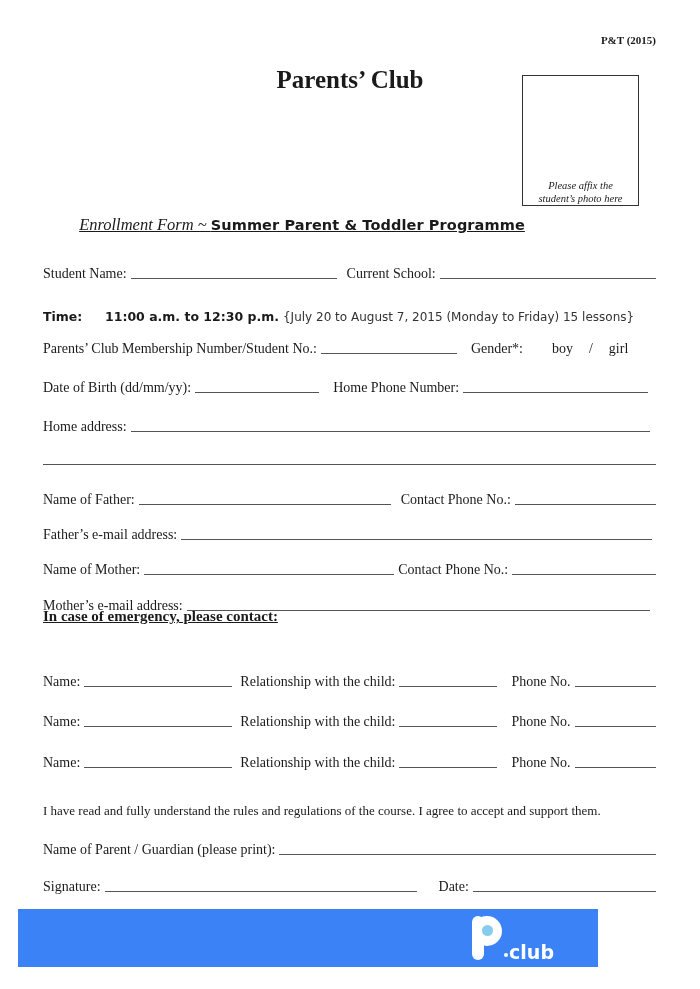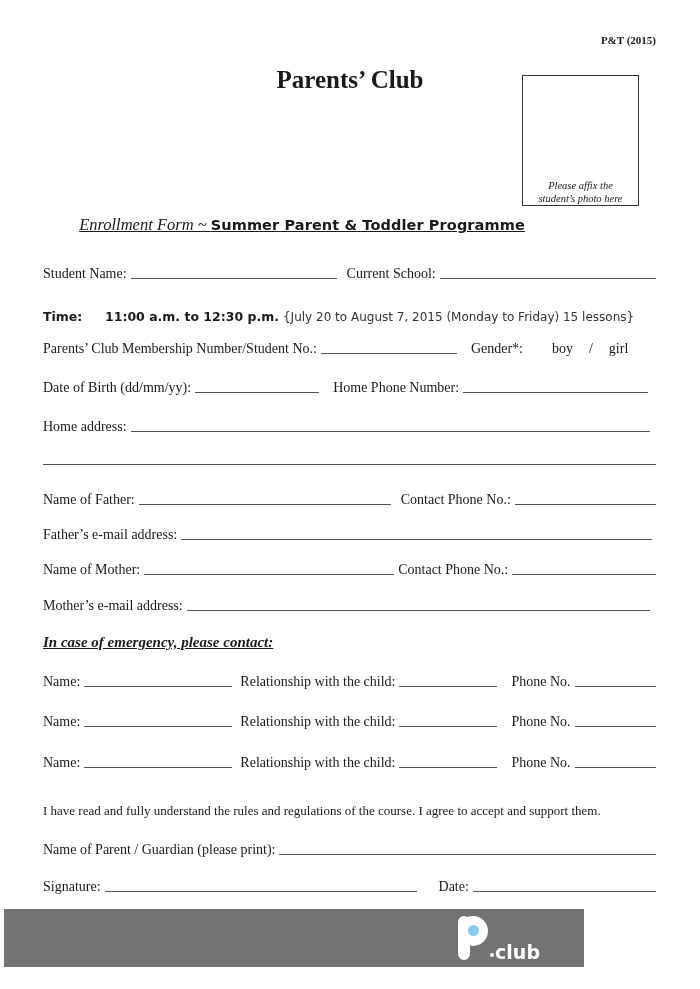--- a/index.html
+++ b/index.html
@@ -25,23 +25,23 @@
     .grow { flex: 1; }
     .gap { display: inline-block; }
 
     .time-row { font-family: "DejaVu Sans", sans-serif; font-size: 12.5px; }
     .time-row .t-label { font-weight: bold; width: 62px; }
     .time-row .t-hours { font-weight: bold; padding-right: 4px; text-align: right; }
     .time-row .t-dates { font-size: 12px; color: #333; }
 
     .gender { display: flex; gap: 16px; align-items: flex-end; line-height: 16px; justify-content: flex-end; }
 
-    .emergency-heading { top: 634px; left: 43px; font-size: 15px; font-weight: bold; font-style: italic; text-decoration: underline; }
+    .emergency-heading { top: 608px; left: 43px; font-size: 15px; font-weight: bold; text-decoration: underline; }
 
-    .banner { position: absolute; left: 4px; top: 909px; width: 580px; height: 58px; background: #737373; }
+    .banner { position: absolute; left: 18px; top: 909px; width: 580px; height: 58px; background: #3b82f6; }
     .logo { position: absolute; right: 44px; top: 7px; display: flex; align-items: flex-end; color: #ffffff; }
     .logo-p { position: relative; width: 30px; height: 44px; }
     .logo-p .stem { position: absolute; left: 0; top: 0; width: 12px; height: 44px; background: #fff; border-radius: 6px; }
     .logo-p .bowl { position: absolute; left: 0; top: 0; width: 30px; height: 30px; background: #fff; border-radius: 15px; }
     .logo-p .hole { position: absolute; left: 10px; top: 9px; width: 11px; height: 11px; background: #87cbee; border-radius: 50%; }
     .logo-dot { width: 4px; height: 4px; background: #fff; border-radius: 50%; margin: 0 1px 3px 2px; }
     .logo-text { font-family: "DejaVu Sans", sans-serif; font-size: 19px; font-weight: bold; line-height: 19px; margin-bottom: -2px; }
   </style>
 </head>
 <body>

